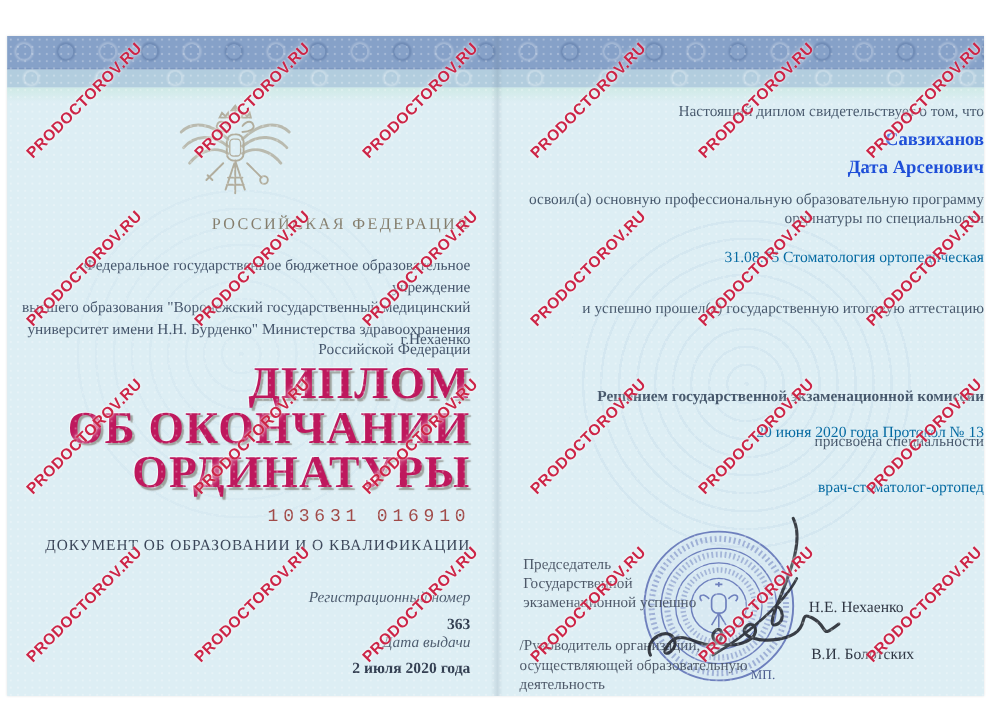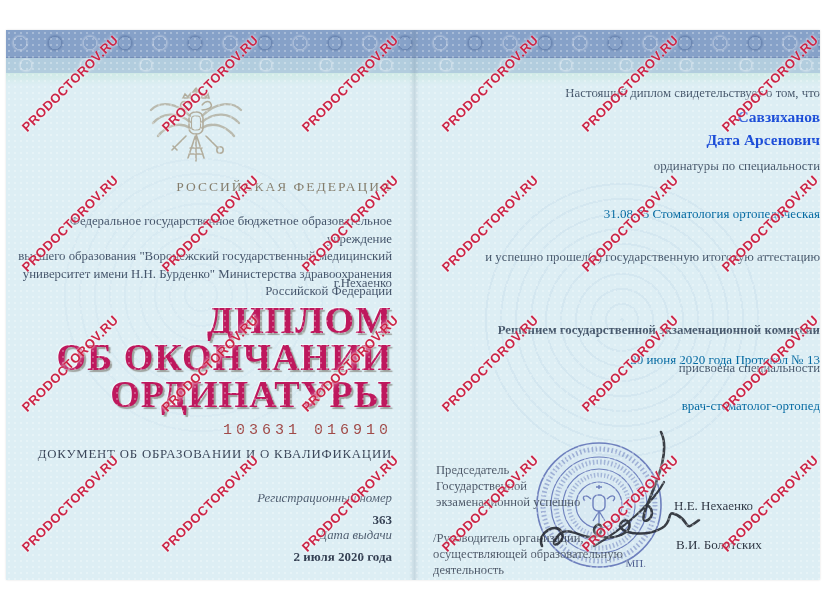--- a/index.html
+++ b/index.html
@@ -144,20 +144,21 @@
     <div class="t left-col center value-bold" style="top:482px;">363</div>
     <div class="t left-col center small-label" style="top:498px;">Дата выдачи</div>
     <div class="t left-col center value-bold" style="top:519px;">2 июля 2020 года</div>
 
     <div class="t right-col center body-line" style="top:55px;">Настоящий диплом свидетельствует о том, что</div>
 
     <div class="t right-col center name" style="top:78px;">Савзиханов</div>
     <div class="t right-col center name" style="top:101px;">Дата Арсенович</div>
 
     <div class="t right-col center body-line" style="top:128px;">
+      <div>освоил(а) основную профессиональную образовательную программу</div>
       <div>ординатуры по специальности</div>
     </div>
 
     <div class="t right-col center bold-line" style="top:165px;">31.08.75 Стоматология ортопедическая</div>
 
     <div class="t right-col center body-line" style="top:219px;">и успешно прошел(а) государственную итоговую аттестацию</div>
 
     <div class="t right-col center body-line" style="top:292px;font-weight:bold;">Решением государственной экзаменационной комиссии</div>
     <div class="t right-col center bold-line" style="top:311px;">20 июня 2020 года Протокол № 13</div>
     <div class="t right-col center body-line" style="top:330px;">присвоена специальности</div>

